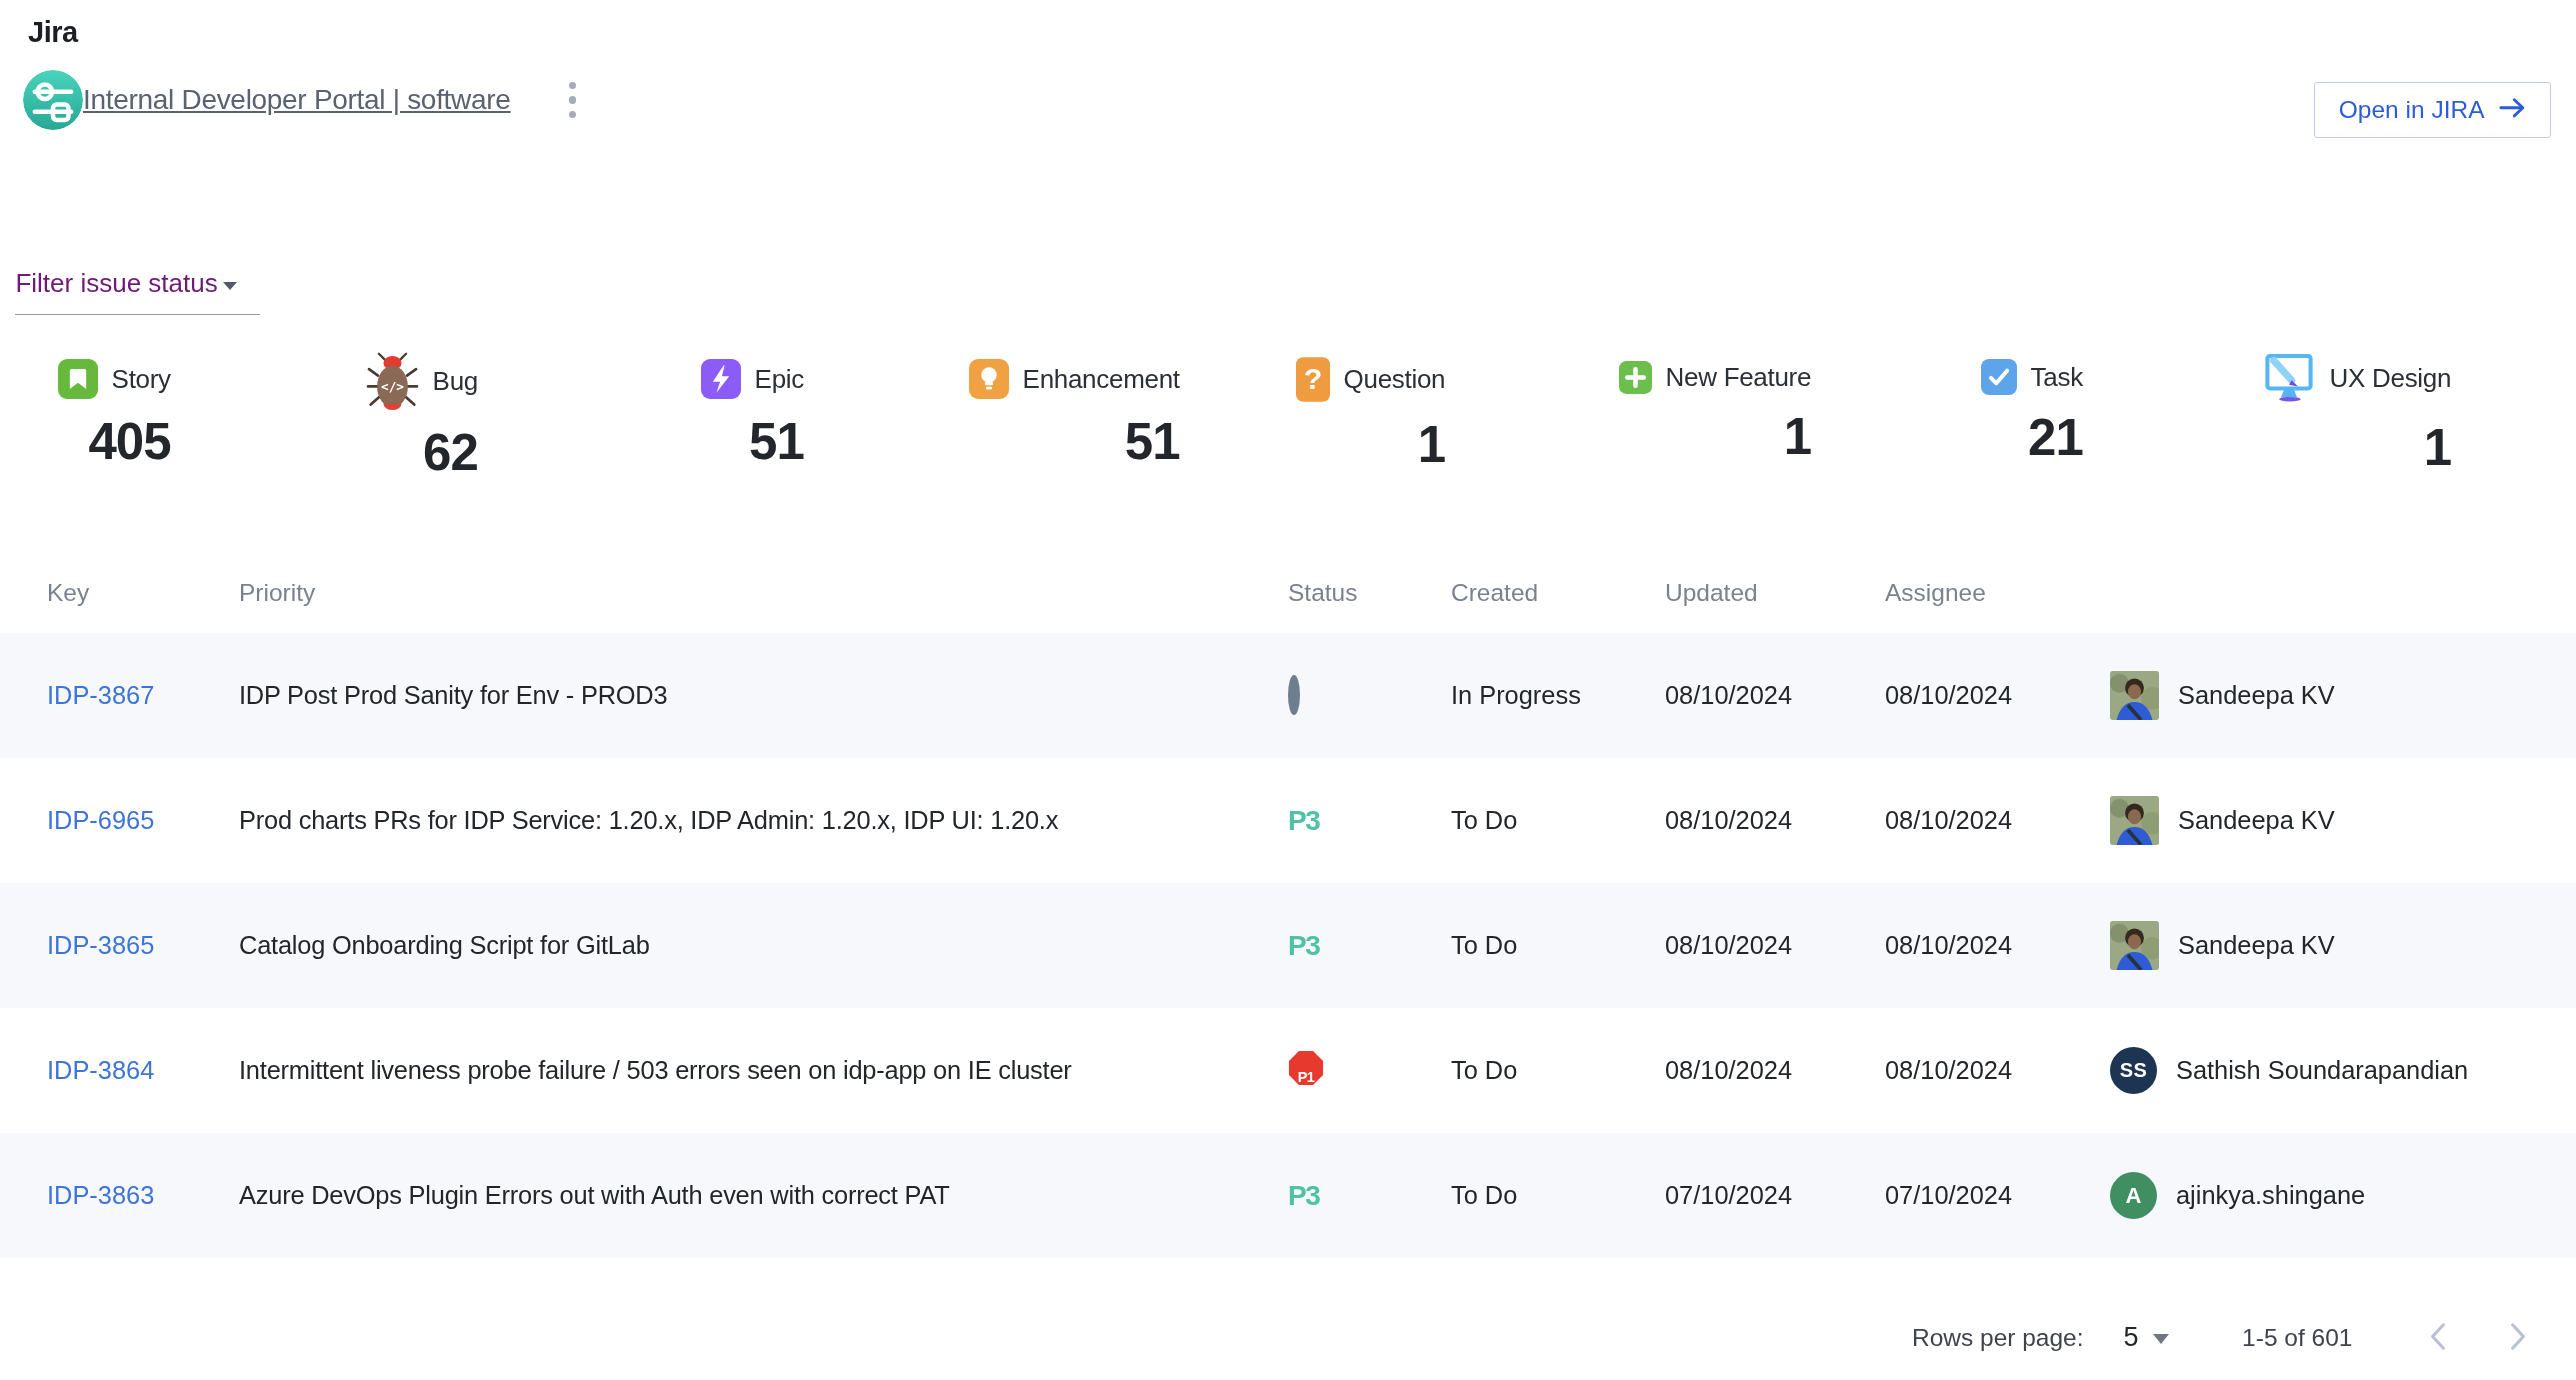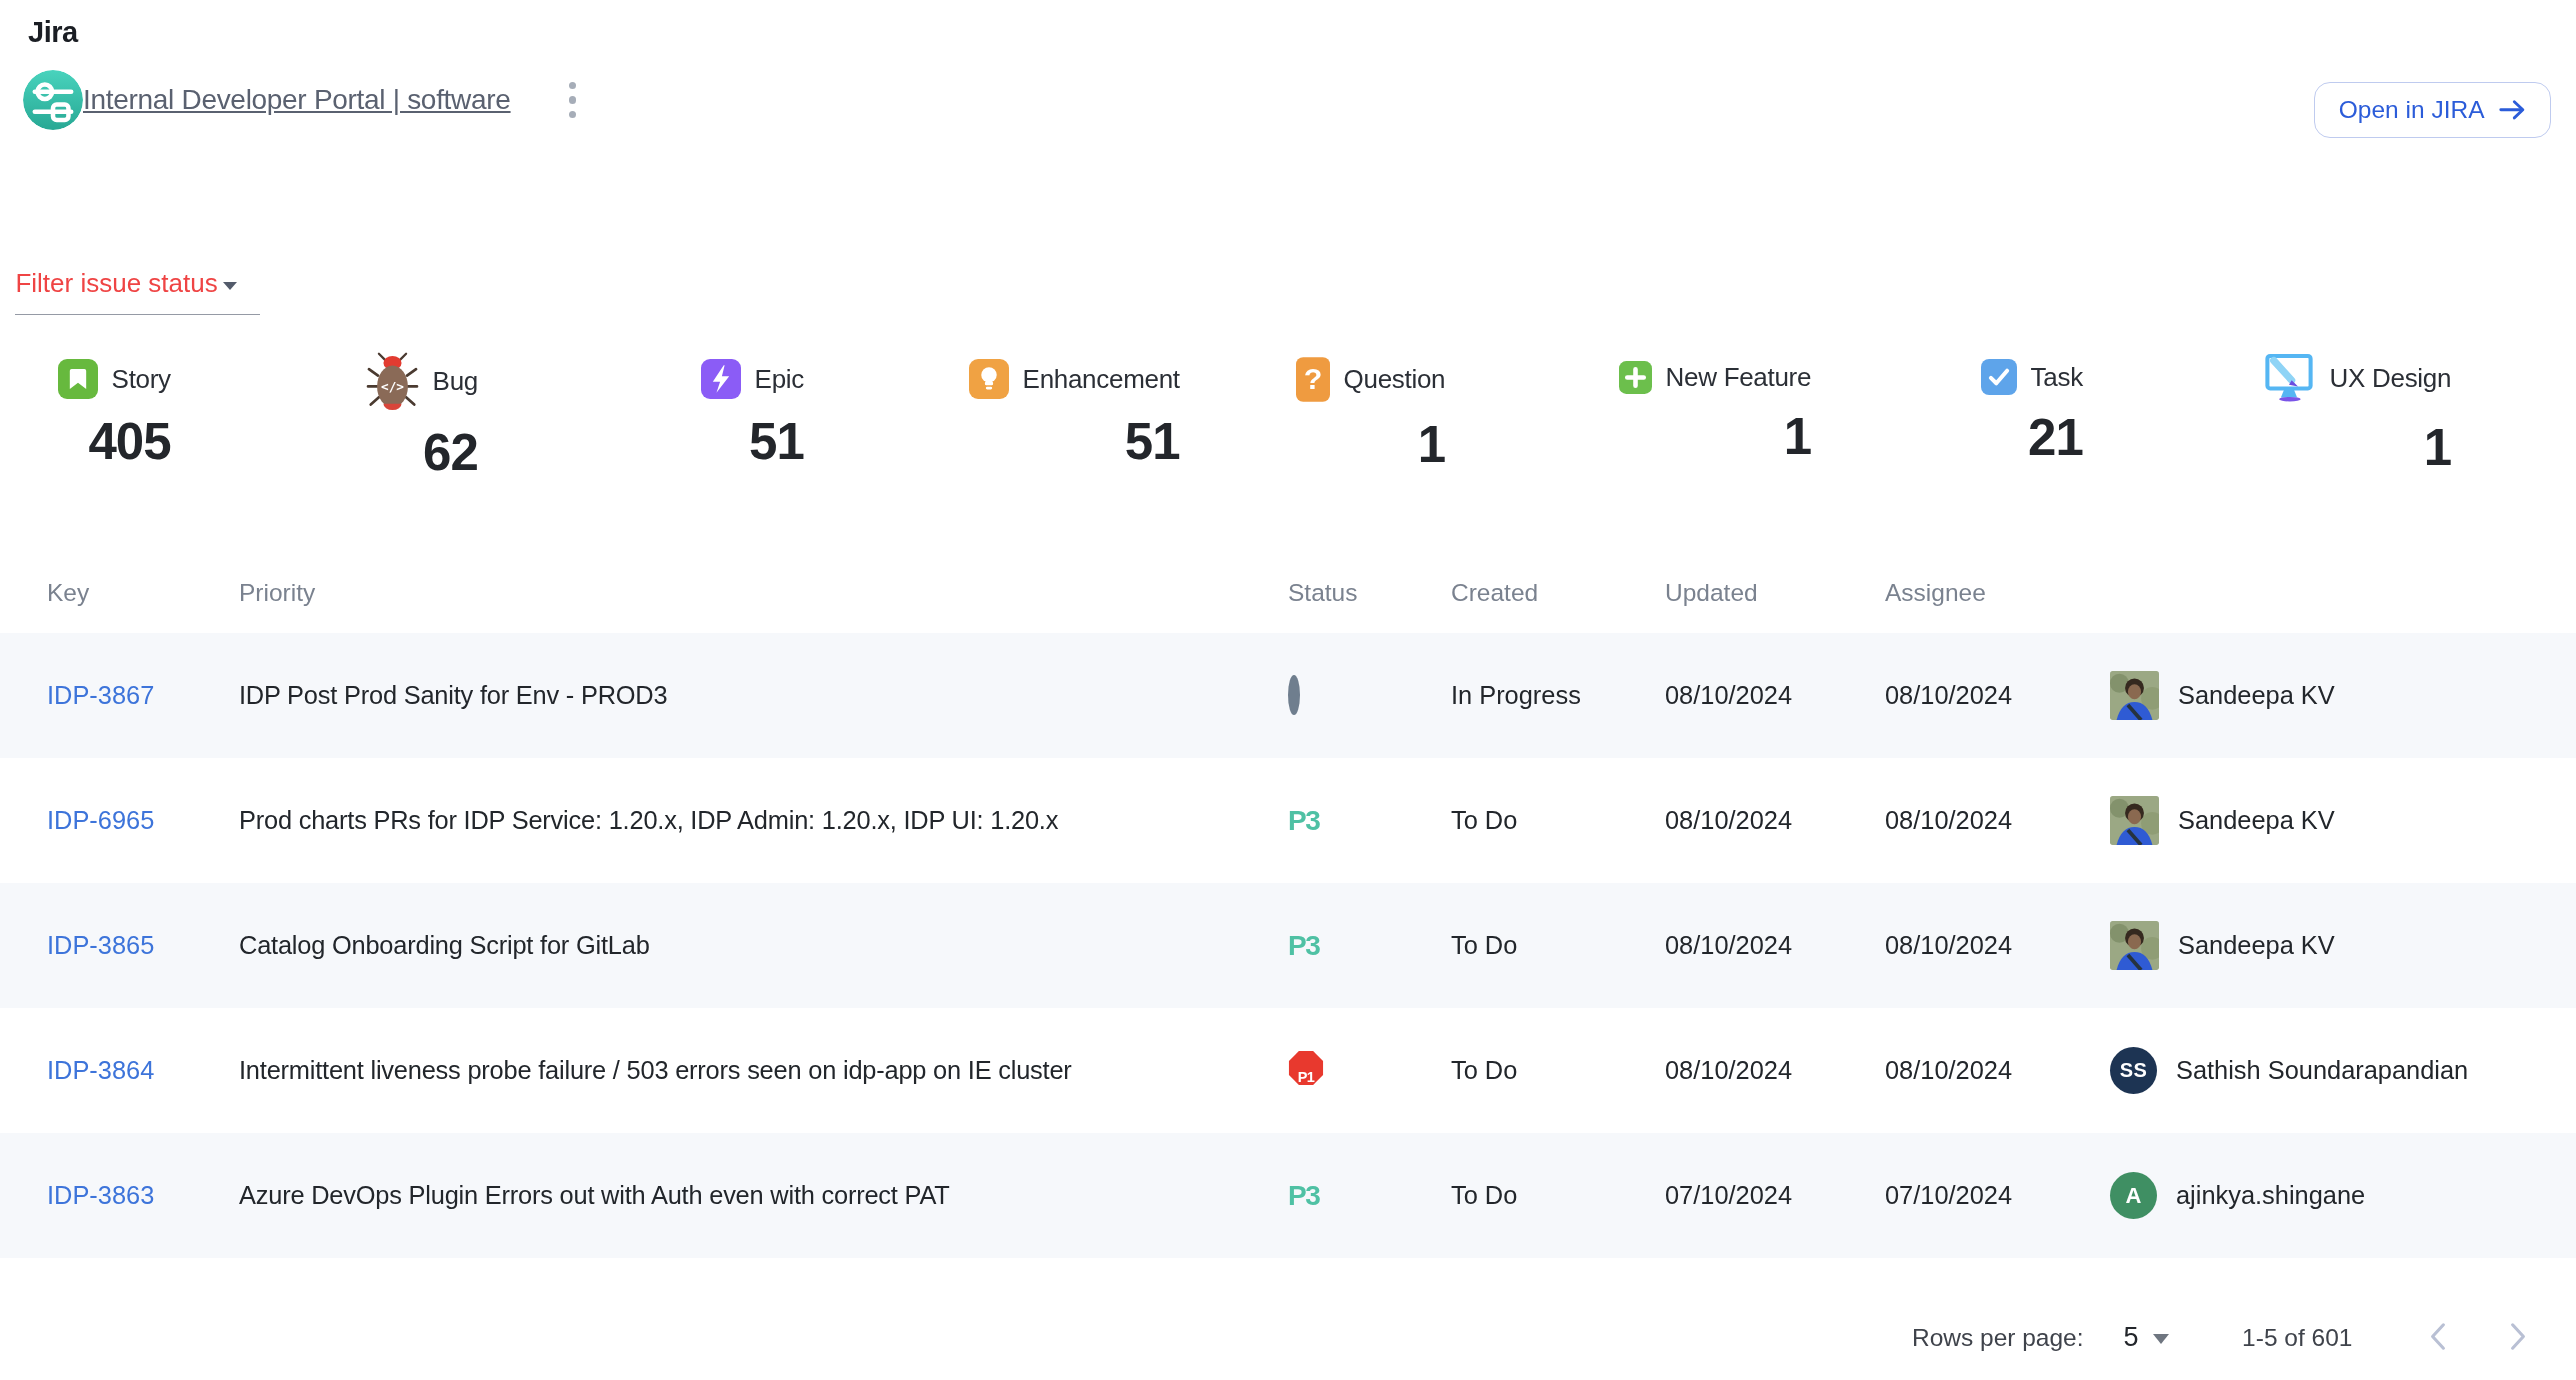--- a/index.html
+++ b/index.html
@@ -7,28 +7,28 @@
   body { font-family: "Liberation Sans", sans-serif; color:#22262b; }
   .app { position:relative; width:2576px; height:1381px; background:#fff; overflow:hidden; }
 
   
   .page-title { position:absolute; left:28px; top:16.3px; font-size:29px; font-weight:700; color:#1b1e24; letter-spacing:-0.5px; }
   .entity-row { position:absolute; left:23px; top:70px; right:25.4px; height:60px; display:flex; align-items:center; }
   .logo { width:60px; height:60px; border-radius:50%; flex:0 0 auto; }
   .entity-name { font-size:28px; color:#5a6170; letter-spacing:-0.3px;text-decoration:underline; }
   .kebab { margin-left:53px; display:flex; flex-direction:column; gap:7.3px; padding:5.4px; cursor:pointer; }
   .kebab i { width:7.3px; height:7.3px; border-radius:50%; background:#a6adb8; }
-  .open-jira-btn { margin-left:auto; margin-top:20px; display:flex; align-items:center; gap:14.5px;
-      border:1.8px solid #bfcbef; border-radius:16px; background:#fff; padding:12.7px 23.6px;
+  .open-jira-btn { margin-left:auto; margin-top:20px; display:flex; gap:14.5px;
+      border:1.8px solid #bfcbef; border-radius:3px; background:#fff; padding:12.7px 23.6px;
       font-size:24.5px; color:#2b5cd9; font-family:"Liberation Sans",sans-serif; cursor:pointer; }
 
   
   .filter { position:absolute; left:15.4px; top:268px; width:245px; border-bottom:1.8px solid #959aa5; padding-bottom:14.5px; cursor:pointer; }
   .filter-inner { display:flex; align-items:center; }
-  .filter-label { font-size:26px; color:#ef4444; }
+  .filter-label { font-size:26px; color:#701a75; }
   .caret-down { width:0; height:0; border-left:7.3px solid transparent; border-right:7.3px solid transparent; border-top:8.2px solid #535b6b; margin-left:5.4px; margin-top:5.4px; }
 
   
   .counters { position:absolute; left:0; top:352px; width:100%; height:154px; }
   .counter { position:absolute; display:flex; flex-direction:column;align-items:flex-end; }
   .counter-head { display:flex; align-items:center; gap:13.6px; }
   .counter-label { font-size:26px; color:#2b2f36; letter-spacing:-0.3px; }
   .counter-count { margin-top:12.7px; font-size:51px; font-weight:700; color:#23262b; text-align:center; letter-spacing:-0.9px; }
   .c-story { left:58px; top:7.3px; }
   .c-bug { left:366px; top:0; }

